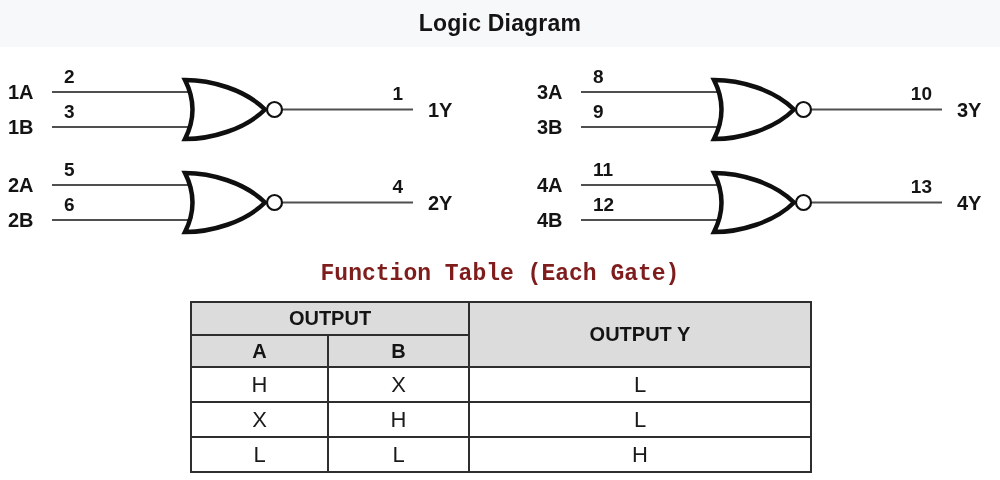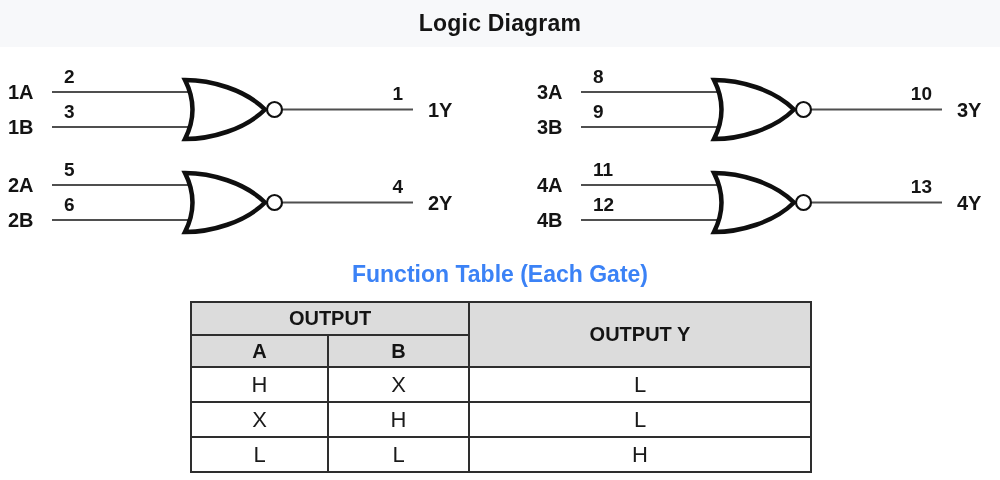--- a/index.html
+++ b/index.html
@@ -42,21 +42,22 @@
   .gate-body { fill: #ffffff; stroke: #0f0f0f; stroke-width: 4.5; stroke-linejoin: miter; }
   .bubble { fill: #ffffff; stroke: #0f0f0f; stroke-width: 2.2; }
 
   .table-title {
     position: absolute;
     top: 261px; left: 190px;
     width: 620px;
     text-align: center;
     font-size: 23px;
     font-weight: 700;
-    color: #3b82f6;
+    color: #7f1d1d;
+    font-family: Liberation Mono, monospace;
   }
   table.ftable {
     position: absolute;
     top: 301px; left: 190px;
     width: 620px;
     border-collapse: collapse;
     table-layout: fixed;
   }
   table.ftable th, table.ftable td {
     border: 2px solid #2e2e2e;

